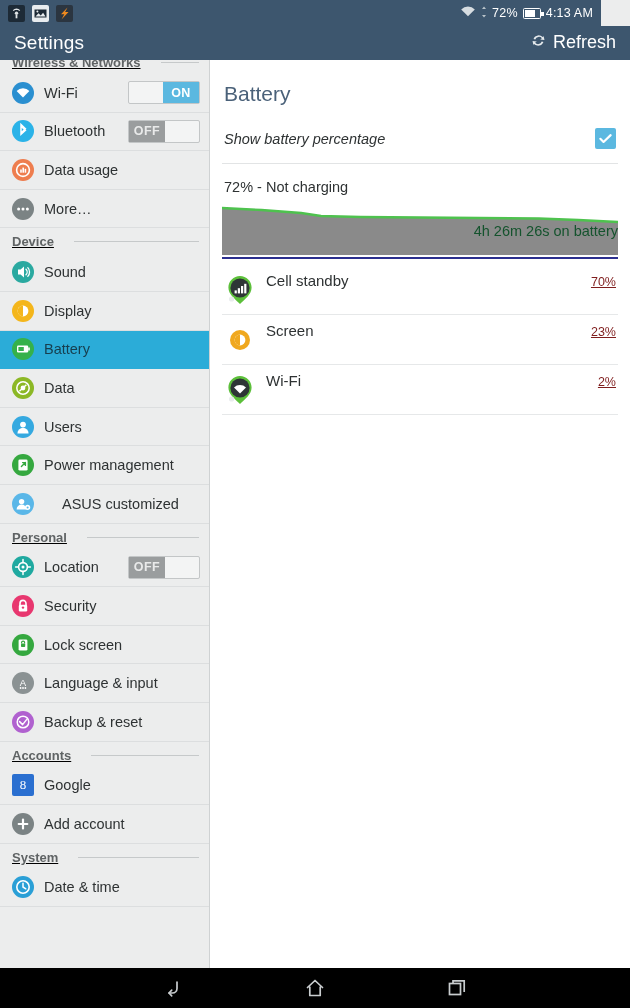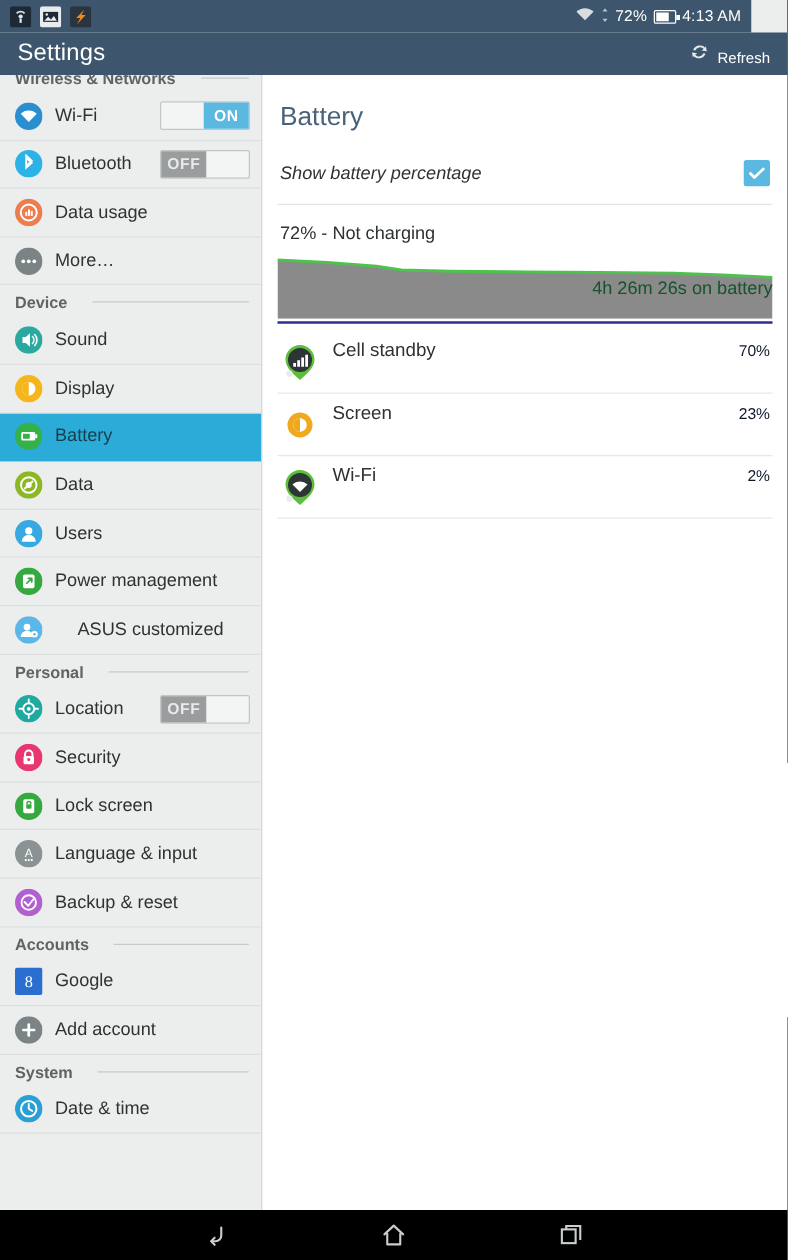--- a/index.html
+++ b/index.html
@@ -28,31 +28,31 @@
   .batt-fill { position: absolute; left: 1px; top: 1px; bottom: 1px; width: 66%; background: #fff; }
 
   
   .actionbar {
     position: absolute; top: 26px; left: 0; width: 630px; height: 34px;
     background: #3d566e; color: #fff; display: flex; align-items: center;
     padding: 0 14px;
     gap: 36px;
   }
   .app-title { font-size: 19px; font-weight: 400; letter-spacing: .2px; }
-  .refresh-btn { margin-left: auto; display: flex; align-items: flex-end; gap: 6px; font-size: 12px; }
+  .refresh-btn { margin-left: auto; display: flex; align-items: flex-start; gap: 6px; font-size: 18px; }
 
   
   .content { position: absolute; top: 60px; left: 0; width: 630px; height: 908px; display: flex; }
   .sidebar {
     width: 210px; height: 908px; background: #eceded;
     border-right: 1px solid #cfd2d3; overflow: hidden; position: relative;
   }
   .sidebar-inner { position: absolute; top: -11px; left: 0; width: 209px; }
 
-  .sec-header { display: flex; align-items: center; padding: 6px 10px 4px 12px; gap: 20px; }
+  .sec-header { display: flex; align-items: center; padding: 6px 10px 4px 12px; gap: 20px; text-decoration: underline; }
   .sec-header .lbl { font-size: 13px; font-weight: bold; color: #5f6364; white-space: nowrap; }
   .sec-header .rule { flex: 1; height: 1px; background: #c6c9ca; }
 
   .row {
     display: flex; align-items: center; height: 38.6px;
     padding: 0 9px 0 12px; gap: 10px;
     border-bottom: 1px solid #dcdedf; position: relative;
   }
   .row.selected { background: #2bacd8; border-bottom-color: #2bacd8; }
   .row .rlabel { font-size: 14.5px; color: #2e3233; white-space: nowrap; }
@@ -83,21 +83,21 @@
   }
   .graph-base { width: 100%; height: 2px; background: #2b2f8f; }
 
   .usage-list { margin-top: 6px; }
   .usage-item { display: flex; align-items: flex-start; gap: 10px; padding: 7px 2px 8px 2px; border-bottom: 1px solid #e6e8e9; }
   .u-icon { width: 32px; height: 32px; flex: 0 0 32px; margin-top: 2px; }
   .u-icon svg { display: block; }
   .u-body { flex: 1; }
   .u-top { display: flex; align-items: baseline; }
   .u-name { font-size: 15px; color: #2e3233; }
-  .u-pct { margin-left: auto; font-size: 12.5px; color: #0f172a; }
+  .u-pct { margin-left: auto; font-size: 12.5px; color: #7f1d1d; text-decoration: underline; }
   .u-bar { margin-top: 5px; height: 11px; background: #454a4b; border-radius: 1px; overflow: hidden; }
   .u-bar .fill { height: 100%; background: #4aaede; }
 
   
   .navbar { position: absolute; bottom: 0; left: 0; width: 630px; height: 40px; background: #000; display: flex; align-items: center; justify-content: center; gap: 108px; }
   .navbtn { width: 34px; height: 30px; display: flex; align-items: center; justify-content: center; }
 </style>
 </head>
 <body>
 

